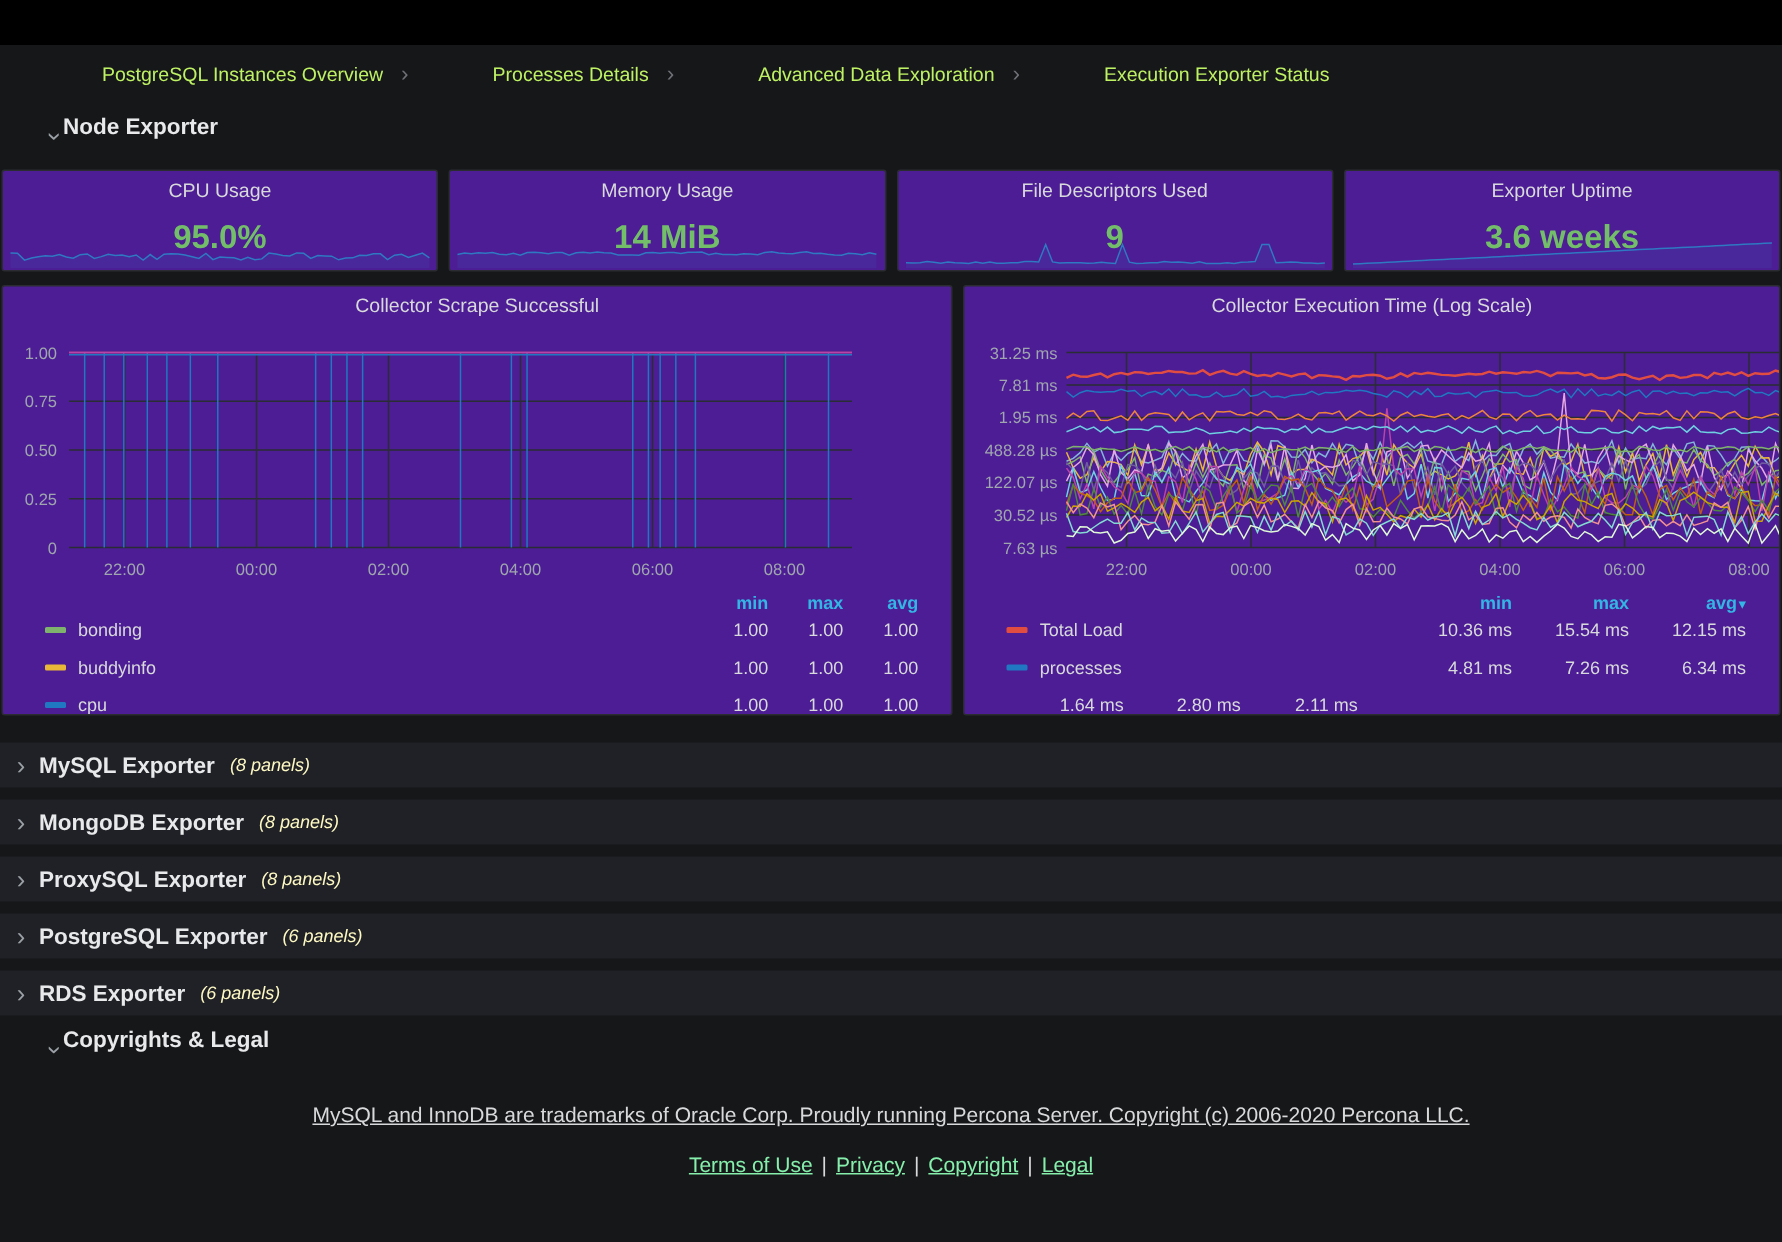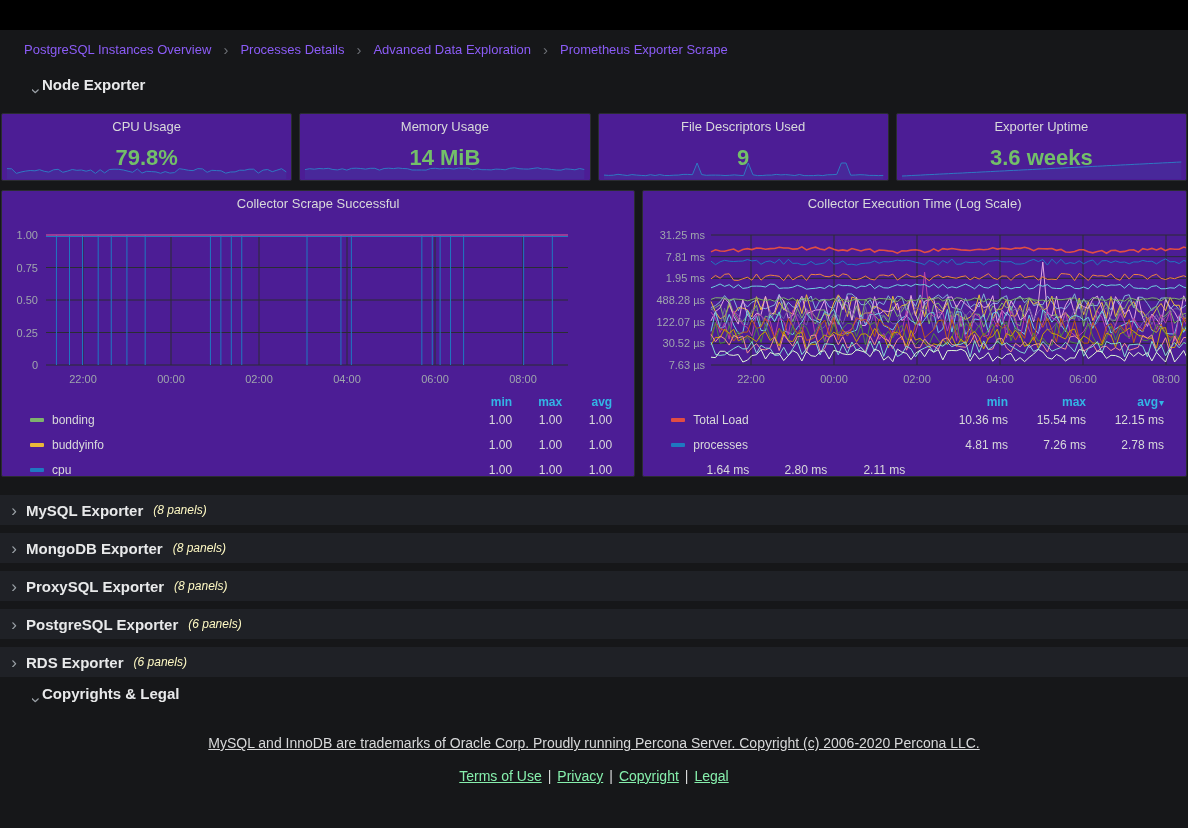--- a/index.html
+++ b/index.html
@@ -4,21 +4,21 @@
 <style>
   * { margin:0; padding:0; box-sizing:border-box; }
   html,body { width:1188px; height:828px; overflow:hidden; }
   body {
     background:#161719;
     font-family:"Liberation Sans","DejaVu Sans",sans-serif;
     color:#d8d9da;
   }
   .topbar { height:30px; background:#000; }
   .breadcrumb { height:38px; display:flex; align-items:center; padding-left:24px; font-size:13px; }
-  .crumb { color:#8b5cf6; text-decoration:none; cursor:pointer; }
+  .crumb { color:#bef264; text-decoration:none; cursor:pointer;margin-left:44px; }
   .sep { color:#6e7177; margin:0 12px; font-size:15px; }
   .row-header { height:30px; display:flex; padding-left:24px; margin-top:8px; cursor:pointer; }
   .row-title { font-size:15px; font-weight:700; color:#e8e9ea; margin-left:6px; }
   .row-count { font-size:12px; font-style:italic; color:#fef9c3; margin-left:10px; }
   .chev { color:#9aa0a6; font-size:17px; line-height:1; display:inline-block; width:12px; text-align:center; }
   .chev.down { transform:rotate(90deg); }
   .panel { background:#4c1d95; border:1px solid #2a2c31; border-radius:2px; position:relative; overflow:hidden; }
   .stats-row { display:flex; gap:7px; padding:0 1px; height:68px; margin-top:7px; }
   .stat-panel { flex:1; text-align:center; }
   .panel-title { font-size:13px; font-weight:500; color:#d8d9da; text-align:center; height:26px; line-height:26px; cursor:pointer; white-space:nowrap; }
@@ -51,32 +51,32 @@
 
 <div class="topbar"></div>
 
 <nav class="breadcrumb">
   <a class="crumb">PostgreSQL Instances Overview</a>
   <span class="sep">›</span>
   <a class="crumb">Processes Details</a>
   <span class="sep">›</span>
   <a class="crumb">Advanced Data Exploration</a>
   <span class="sep">›</span>
-  <a class="crumb">Prometheus Exporter Scrape</a>
+  <a class="crumb">Execution Exporter Status</a>
 </nav>
 
 <div class="row-header">
   <span class="chev down">›</span>
   <span class="row-title">Node Exporter</span>
 </div>
 
 <div class="stats-row">
   <div class="panel stat-panel">
     <div class="panel-title">CPU Usage</div>
-    <div class="stat-value">79.8%</div>
+    <div class="stat-value">95.0%</div>
     <svg class="sparkline" viewBox="0 0 289 20" preserveAspectRatio="none">
         <path d="M4.0,9.6L8.7,9.8L13.4,14.4L18.1,13.0L22.7,12.1L27.4,11.5L32.1,11.8L36.8,10.7L41.5,12.3L46.1,13.1L50.8,10.8L55.5,10.3L60.2,13.3L64.9,12.1L69.6,10.5L74.3,11.3L78.9,11.0L83.6,12.2L88.3,11.0L93.0,14.4L97.7,10.7L102.3,13.9L107.0,10.5L111.7,10.2L116.4,10.3L121.1,11.0L125.8,12.2L130.4,13.3L135.1,9.9L139.8,14.1L144.5,12.3L149.2,12.6L153.9,12.9L158.6,14.3L163.2,12.6L167.9,14.1L172.6,13.6L177.3,9.7L182.0,10.4L186.7,11.3L191.3,11.6L196.0,9.6L200.7,9.9L205.4,13.3L210.1,11.3L214.8,11.6L219.4,11.8L224.1,14.2L228.8,13.0L233.5,12.9L238.2,11.2L242.8,11.3L247.5,10.2L252.2,10.2L256.9,14.1L261.6,11.1L266.3,10.5L270.9,12.7L275.6,11.2L280.3,9.7L285.0,12.9L285,20L4,20Z" fill="rgba(47,120,194,0.12)"></path>
         <path d="M4.0,9.6L8.7,9.8L13.4,14.4L18.1,13.0L22.7,12.1L27.4,11.5L32.1,11.8L36.8,10.7L41.5,12.3L46.1,13.1L50.8,10.8L55.5,10.3L60.2,13.3L64.9,12.1L69.6,10.5L74.3,11.3L78.9,11.0L83.6,12.2L88.3,11.0L93.0,14.4L97.7,10.7L102.3,13.9L107.0,10.5L111.7,10.2L116.4,10.3L121.1,11.0L125.8,12.2L130.4,13.3L135.1,9.9L139.8,14.1L144.5,12.3L149.2,12.6L153.9,12.9L158.6,14.3L163.2,12.6L167.9,14.1L172.6,13.6L177.3,9.7L182.0,10.4L186.7,11.3L191.3,11.6L196.0,9.6L200.7,9.9L205.4,13.3L210.1,11.3L214.8,11.6L219.4,11.8L224.1,14.2L228.8,13.0L233.5,12.9L238.2,11.2L242.8,11.3L247.5,10.2L252.2,10.2L256.9,14.1L261.6,11.1L266.3,10.5L270.9,12.7L275.6,11.2L280.3,9.7L285.0,12.9" fill="none" stroke="#2f78c2" stroke-width="1"></path>
       </svg>
   </div>
   <div class="panel stat-panel">
     <div class="panel-title">Memory Usage</div>
     <div class="stat-value">14 MiB</div>
     <svg class="sparkline" viewBox="0 0 289 20" preserveAspectRatio="none">
         <path d="M4.0,10.6L8.7,9.7L13.4,10.2L18.1,9.5L22.7,9.8L27.4,9.3L32.1,10.5L36.8,10.9L41.5,9.8L46.1,11.1L50.8,9.4L55.5,9.2L60.2,9.5L64.9,10.1L69.6,9.3L74.3,9.3L78.9,11.1L83.6,9.5L88.3,9.2L93.0,9.6L97.7,9.0L102.3,9.5L107.0,9.7L111.7,11.0L116.4,11.0L121.1,11.0L125.8,11.1L130.4,9.5L135.1,9.3L139.8,9.9L144.5,9.4L149.2,9.4L153.9,10.0L158.6,9.1L163.2,9.2L167.9,9.0L172.6,10.8L177.3,9.8L182.0,10.7L186.7,10.7L191.3,10.9L196.0,10.1L200.7,10.3L205.4,10.8L210.1,9.3L214.8,8.8L219.4,9.7L224.1,10.0L228.8,10.1L233.5,9.4L238.2,8.8L242.8,10.0L247.5,9.8L252.2,10.5L256.9,11.0L261.6,11.1L266.3,9.9L270.9,10.2L275.6,10.8L280.3,9.5L285.0,10.5L285,20L4,20Z" fill="rgba(47,120,194,0.12)"></path>
@@ -253,21 +253,21 @@
         <span class="colw">15.54 ms</span>
         <span class="colw">12.15 ms</span>
       </div>
       <div class="legend-row">
         <span class="legend-name">
             <i class="dash" style="background: rgb(31, 120, 193);"></i>
             <span>processes</span>
           </span>
         <span class="colw">4.81 ms</span>
         <span class="colw">7.26 ms</span>
-        <span class="colw">2.78 ms</span>
+        <span class="colw">6.34 ms</span>
       </div>
       <div class="legend-row">
         <span class="colw">1.64 ms</span>
         <span class="colw">2.80 ms</span>
         <span class="colw">2.11 ms</span>
       </div>
     </div>
   </div>
 </div>
 

